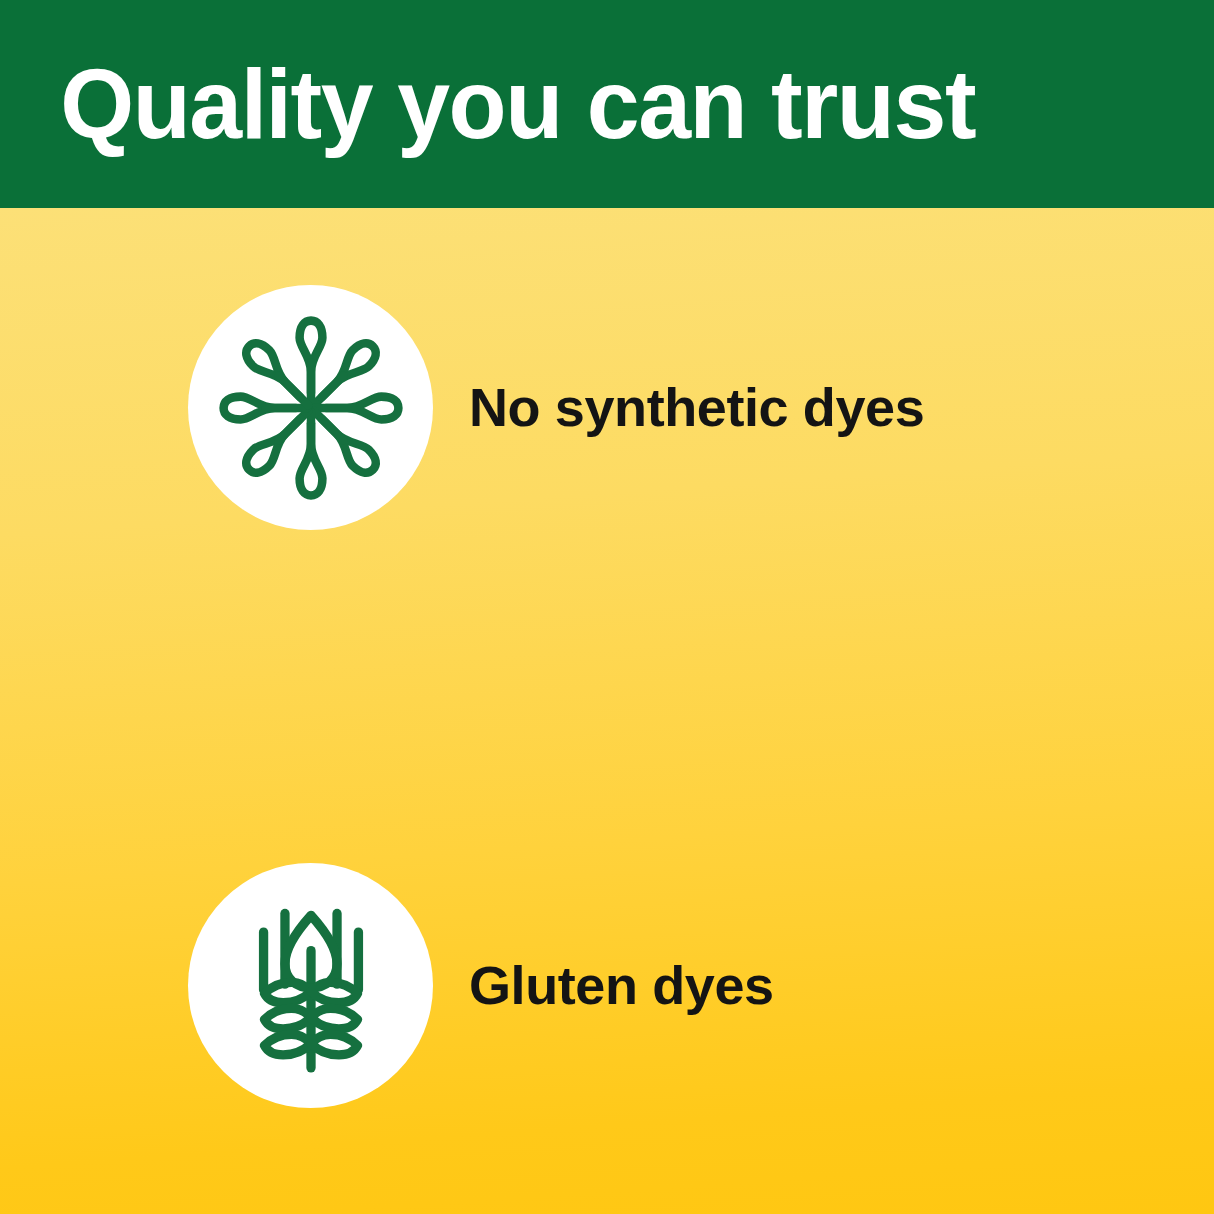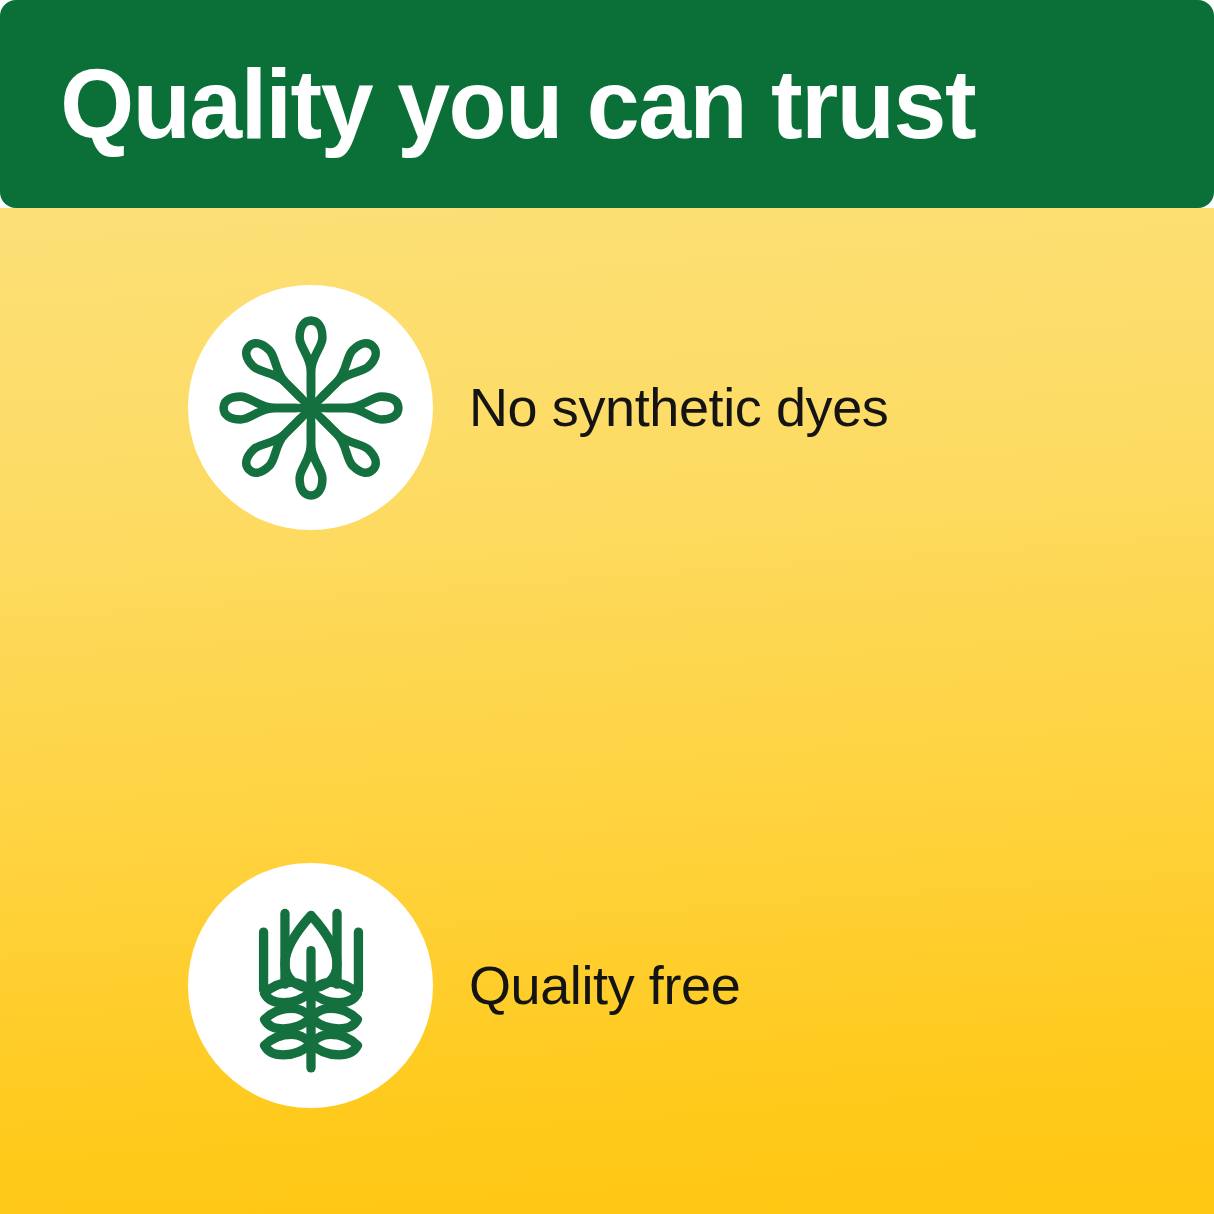--- a/index.html
+++ b/index.html
@@ -23,21 +23,20 @@
   
   #header-banner {
     position: absolute;
     left: 0;
     top: 0;
     width: 1214px;
     height: 208px;
     background: #0A7038;
     display: flex;
     align-items: center;
-    border-radius: 16px;
   }
   #header-title {
     margin: 0;
     padding: 0 0 0 62px;
     color: #FFFFFF;
     font-family: "Liberation Sans Narrow", "Liberation Sans", sans-serif;
     font-size: 98px;
     font-weight: bold;
     line-height: 1;
     letter-spacing: -1.5px;
@@ -82,21 +81,21 @@
   }
   .icon-badge svg {
     display: block;
   }
 
   .feature-label {
     margin-left: 36px;
     color: #141414;
     font-family: "Liberation Sans Narrow", "Liberation Sans", sans-serif;
     font-size: 54px;
-    font-weight: normal;
+    font-weight: bold;
     line-height: 1.05;
     letter-spacing: -0.4px;
     white-space: nowrap;
   }
 </style>
 </head>
 <body>
 
 <div id="poster">
 
@@ -174,17 +173,17 @@
 
               <path d="M100 134 C92 142 82 146 70 146 C60 146 53 142 50 136 C58 128 68 124 79 124 C89 124 95 128 100 134 Z"></path>
               <path d="M100 134 C108 142 118 146 130 146 C140 146 147 142 150 136 C142 128 132 124 121 124 C111 124 105 128 100 134 Z"></path>
 
               <path d="M100 162 C92 170 82 174 70 174 C60 174 53 170 50 164 C58 156 68 152 79 152 C89 152 95 156 100 162 Z"></path>
               <path d="M100 162 C108 170 118 174 130 174 C140 174 147 170 150 164 C142 156 132 152 121 152 C111 152 105 156 100 162 Z"></path>
             </g>
           </svg>
         </span>
       </div>
-      <div class="feature-label">Quality free</div>
+      <div class="feature-label">Gluten dyes</div>
     </div>
 
   </div>
 </div>
 
 </body></html>

